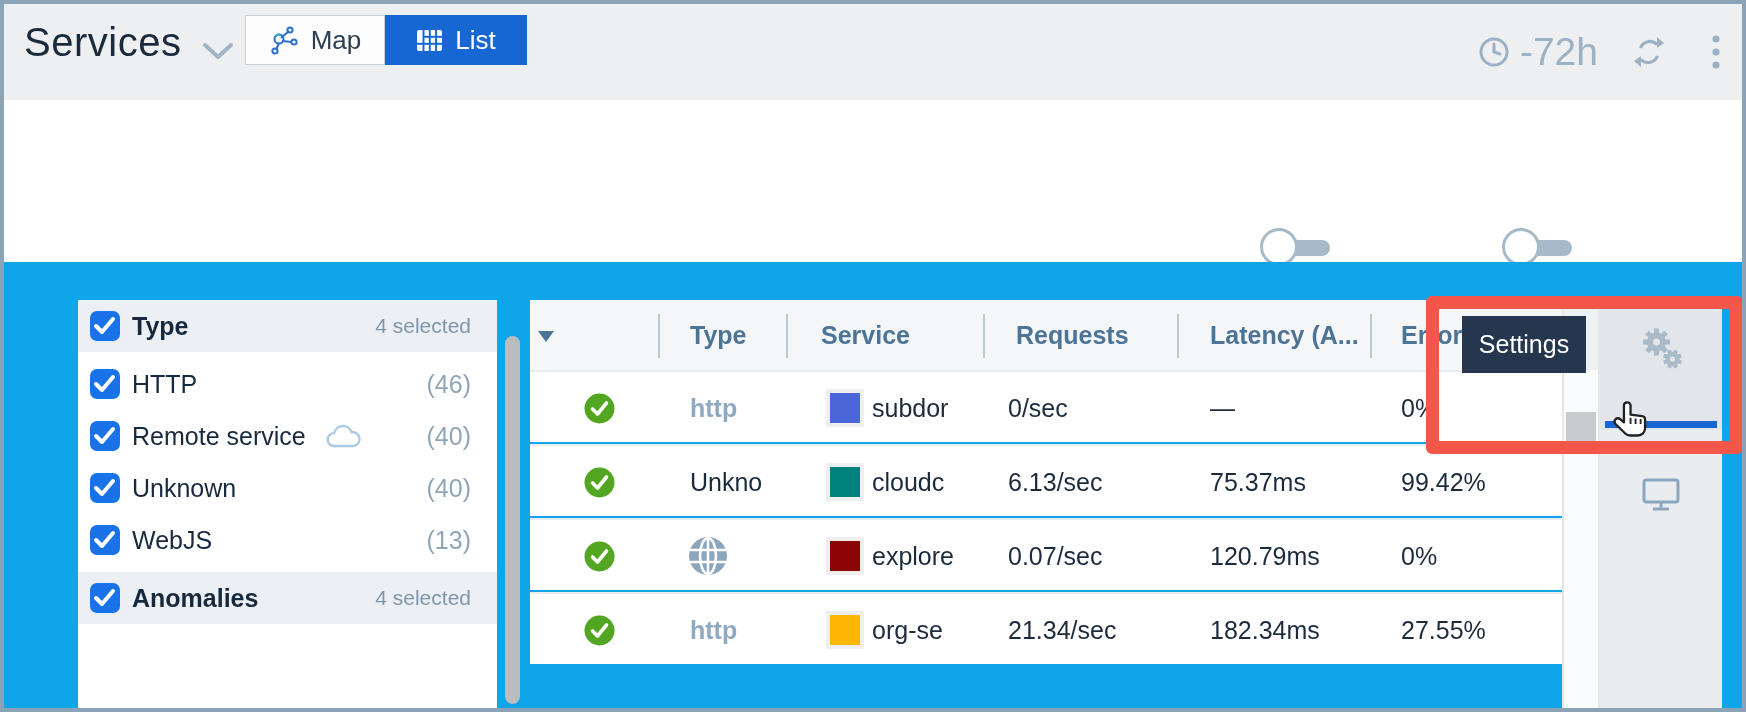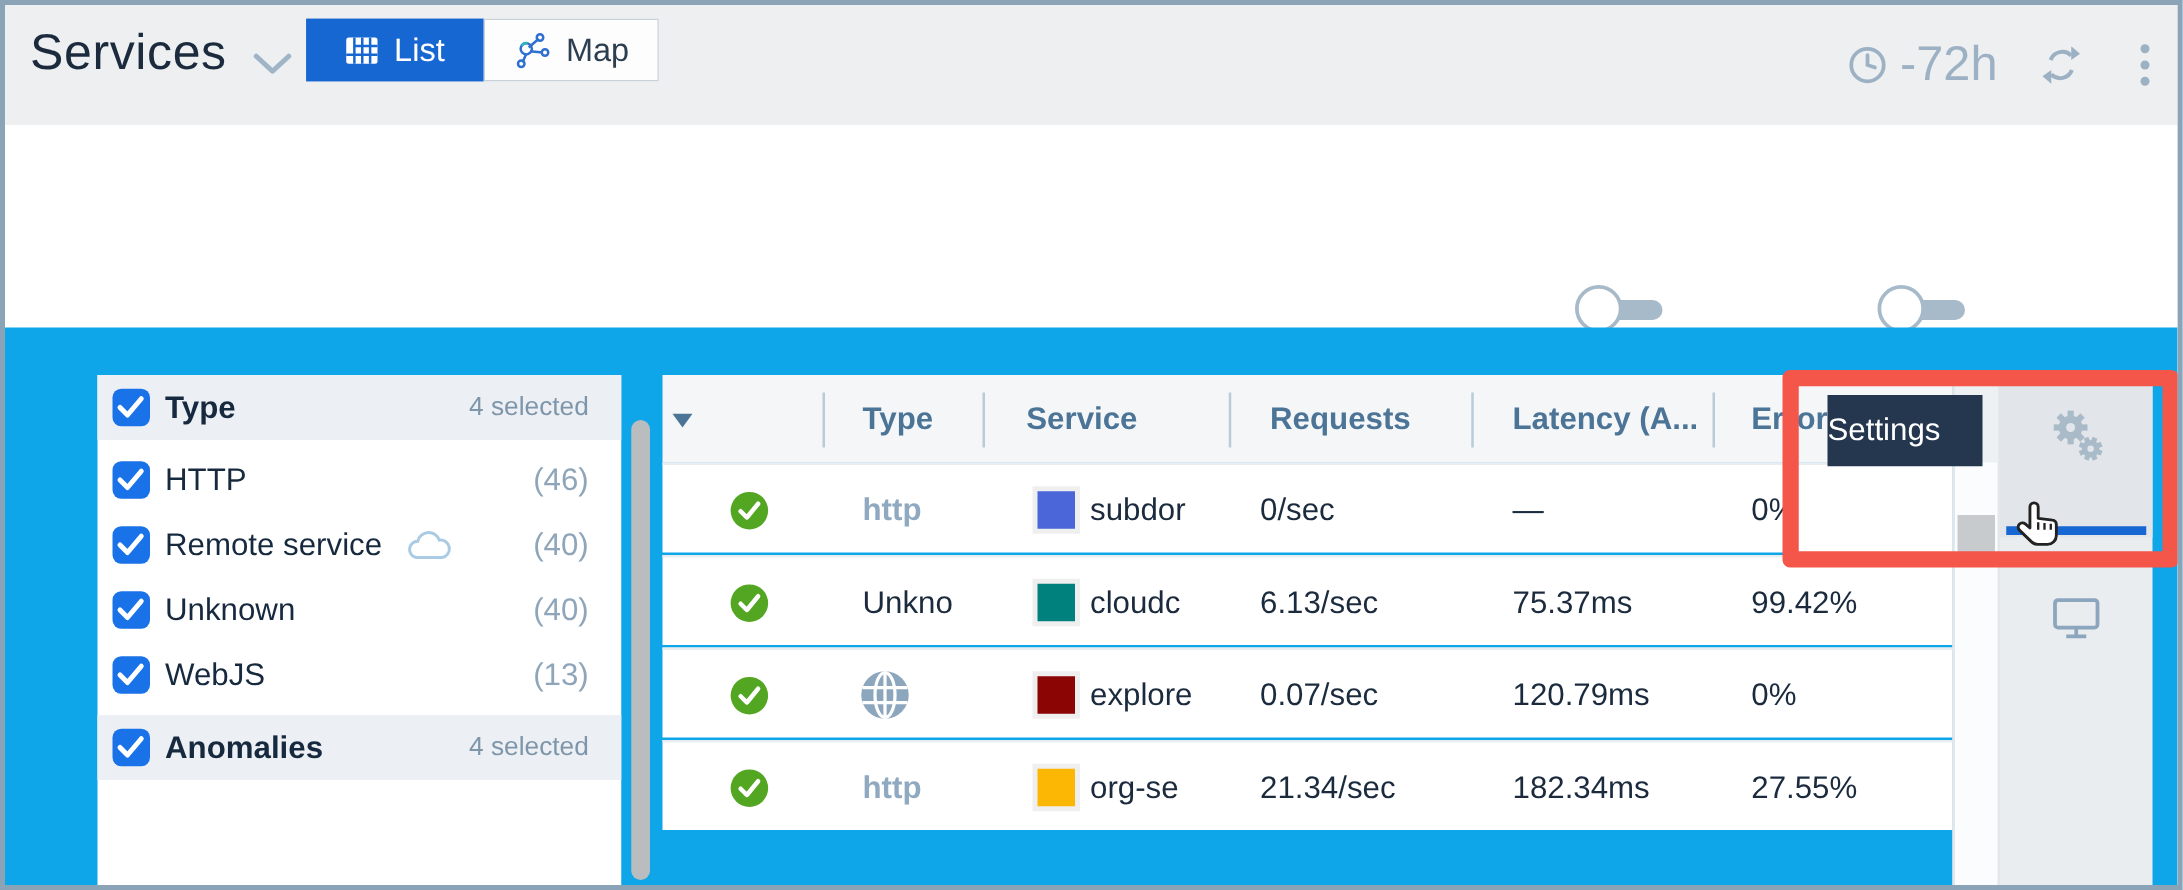--- a/index.html
+++ b/index.html
@@ -69,63 +69,63 @@
   .r-strip .head-part { position:absolute; left:0; top:0; width:34px; height:70px; background:#eef1f3; }
   .r-thumb { position:absolute; left:2px; top:112px; width:30px; height:30px; background:#c7cbce; }
 
   
   .rail { position:absolute; left:1596px; top:38px; width:122px; height:408px; background:#eaedf0; }
   .gear-tab { position:absolute; left:0; top:0; width:122px; height:130px; background:#e2e6ea; cursor:pointer; }
   .tab-underline { position:absolute; left:5px; bottom:2px; width:112px; height:7px; background:#1767d2; }
   .monitor-tab { position:absolute; left:0; top:160px; width:122px; height:70px; display:flex; align-items:center; justify-content:center; cursor:pointer; }
 
   
-  .tooltip { position:absolute; left:1458px; top:54px; width:124px; height:57px; background:#24374f; color:#fff; font-size:25px; display:flex; align-items:center; justify-content:flex-start; z-index:40; }
+  .tooltip { position:absolute; left:1458px; top:54px; width:124px; height:57px; background:#24374f; color:#fff; font-size:25px; display:flex; align-items:center; justify-content:center; z-index:40; }
   .redbox { position:absolute; left:1422px; top:34px; width:317px; height:158px; border:13px solid #f4564a; border-radius:6px; z-index:50; }
   .cursor { position:absolute; left:1606px; top:136px; z-index:60; }
 </style>
 </head>
 <body>
 
 <div class="screen">
 
   <div class="topbar">
     <div class="title">Services</div>
     <svg class="title-chevron" width="32" height="18" viewBox="0 0 32 18">
         <polyline points="3,3 16,15 29,3" fill="none" stroke="#9fb4c7" stroke-width="4" stroke-linecap="round" stroke-linejoin="round"></polyline>
       </svg>
 
     <div class="segmented">
-      <div class="seg-btn seg-list">
-        <svg width="27" height="23" viewBox="0 0 27 23">
-          <rect x="1" y="1" width="25" height="21" rx="2" fill="#fff"></rect>
-          <g stroke="#1767d2" stroke-width="2">
-              <line x1="7.5" y1="1" x2="7.5" y2="22"></line>
-              <line x1="13.8" y1="1" x2="13.8" y2="22"></line>
-              <line x1="20.1" y1="1" x2="20.1" y2="22"></line>
-              <line x1="7" y1="7.8" x2="26" y2="7.8"></line>
-              <line x1="1" y1="14.8" x2="26" y2="14.8"></line>
-            </g>
-        </svg>
-        <span>List</span>
-      </div>
       <div class="seg-btn seg-map">
         <svg width="30" height="30" viewBox="0 0 30 30">
           <g fill="none" stroke="#2f6fd0" stroke-width="2">
             <line x1="12" y1="13" x2="20" y2="6"></line>
               <line x1="13" y1="16" x2="23" y2="17"></line>
               <line x1="10" y1="18" x2="7" y2="25"></line>
             <circle cx="10" cy="14" r="4.5"></circle>
               <circle cx="21" cy="5" r="2.6"></circle>
               <circle cx="25" cy="17" r="2.6"></circle>
               <circle cx="6" cy="26" r="2.6"></circle>
             <path d="M6.2 11.5 a4.5 4.5 0 0 1 5-1.8" stroke="#2bb3c0"></path>
           </g>
         </svg>
         <span>Map</span>
+      </div>
+      <div class="seg-btn seg-list">
+        <svg width="27" height="23" viewBox="0 0 27 23">
+          <rect x="1" y="1" width="25" height="21" rx="2" fill="#fff"></rect>
+          <g stroke="#1767d2" stroke-width="2">
+              <line x1="7.5" y1="1" x2="7.5" y2="22"></line>
+              <line x1="13.8" y1="1" x2="13.8" y2="22"></line>
+              <line x1="20.1" y1="1" x2="20.1" y2="22"></line>
+              <line x1="7" y1="7.8" x2="26" y2="7.8"></line>
+              <line x1="1" y1="14.8" x2="26" y2="14.8"></line>
+            </g>
+        </svg>
+        <span>List</span>
       </div>
     </div>
 
     <div class="topbar-right">
       <svg width="32" height="32" viewBox="0 0 32 32">
           <circle cx="16" cy="16" r="13" fill="none" stroke="#9db1c4" stroke-width="3"></circle>
           <polyline points="16,8 16,16 22,18" fill="none" stroke="#9db1c4" stroke-width="3" stroke-linecap="round"></polyline>
         </svg>
       <span class="time-text">-72h</span>
       <svg class="tr-gap1" width="34" height="34" viewBox="0 0 34 34">

